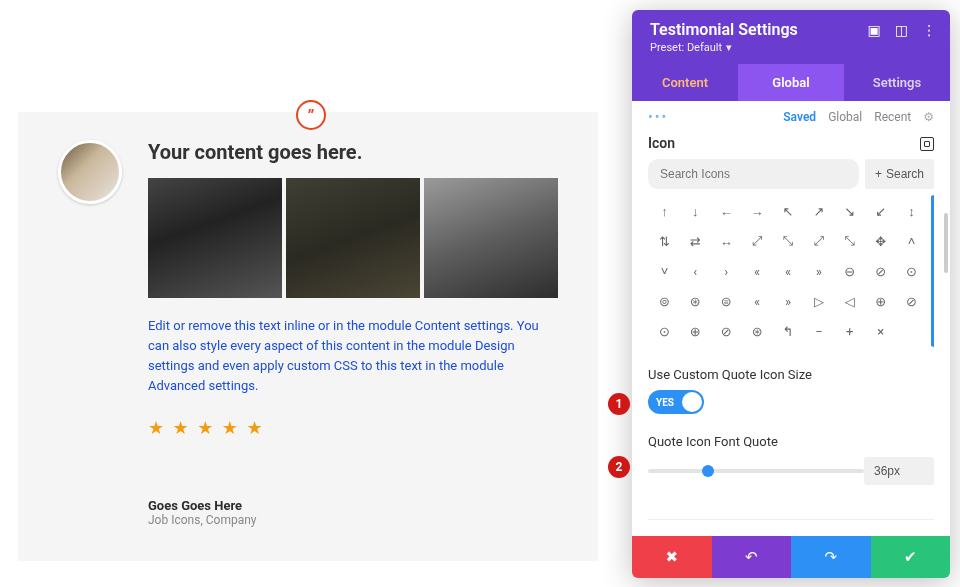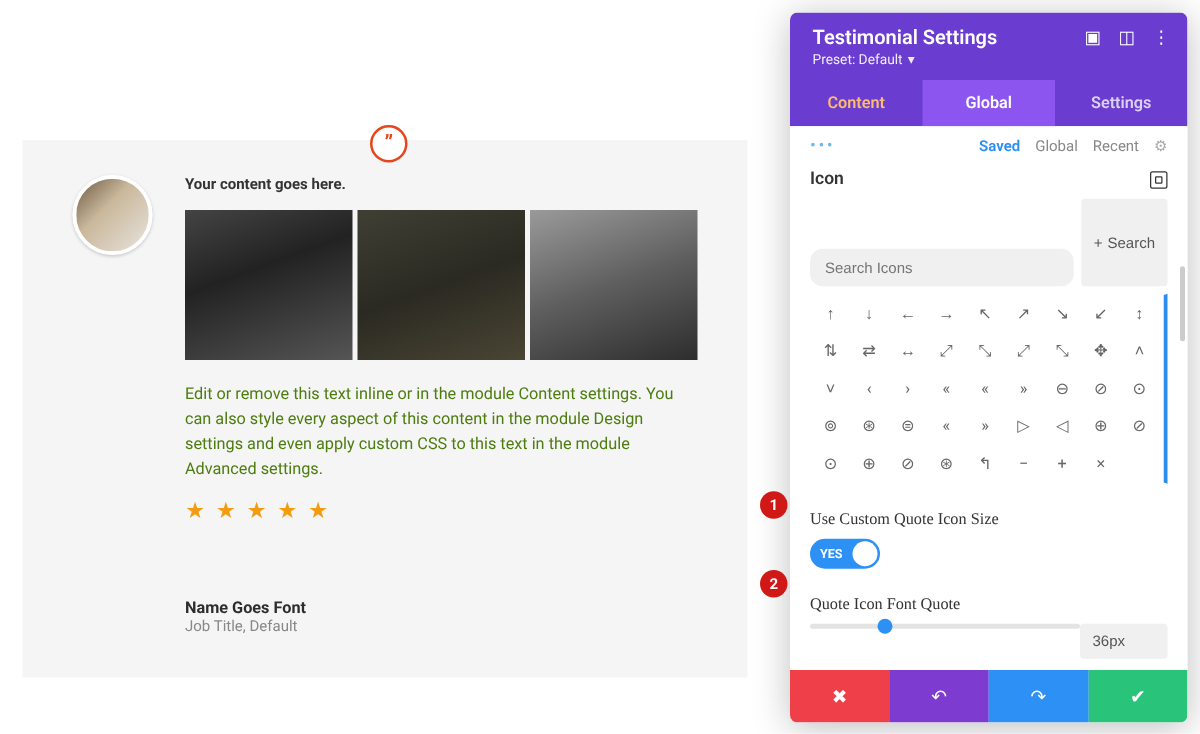--- a/index.html
+++ b/index.html
@@ -48,32 +48,32 @@
   .avatar-col { width: 90px; flex-shrink: 0; }
   .avatar {
     width: 64px;
     height: 64px;
     border-radius: 50%;
     background: linear-gradient(135deg,#6b5843 0%,#c9b79a 40%,#e8e4de 100%);
     border: 3px solid #fff;
     box-shadow: 0 1px 3px rgba(0,0,0,.2);
   }
   .content-col { flex: 1; }
-  .test-heading { font-size: 12px; font-weight: 700; color: #333; margin-bottom: 14px; }
+  .test-heading { font-size: 20px; font-weight: 700; color: #333; margin-bottom: 14px; }
   .img-row { display: flex; gap: 4px; margin-bottom: 18px; }
   .img-thumb {
     flex: 1;
     height: 120px;
     background: #888;
     background-size: cover;
   }
   .thumb1 { background: linear-gradient(160deg,#444 0%,#222 40%,#555 100%); }
   .thumb2 { background: linear-gradient(160deg,#3f3f34 0%,#2b2a22 50%,#4a4534 100%); }
   .thumb3 { background: linear-gradient(160deg,#9a9a9a 0%,#5e5e5e 50%,#2d2d2d 100%); }
-  .test-body { font-size: 13px; color: #4d7c0f; line-height: 1.55; margin-bottom: 10px; }
+  .test-body { font-size: 13px; color: #1d4ed8; line-height: 1.55; margin-bottom: 20px; }
   .stars { color: #f39c12; font-size: 18px; letter-spacing: 2px; margin-bottom: 60px; }
   .author-name { font-size: 13px; font-weight: 700; color: #2d2d2d; }
   .author-meta { font-size: 12px; color: #888; }
 
   
   .panel {
     position: absolute;
     right: 10px;
     top: 10px;
     width: 318px;
@@ -134,21 +134,20 @@
 
   .search-row { display:flex; gap:6px; margin-bottom:6px; }
   .search-input {
     flex:1;
     background:#f0f0f0;
     border:none;
     border-radius:10px;
     padding:8px 12px;
     font-size:12px;
     color:#15803d;
-    margin-top:40px;
   }
   .filter-btn {
     background:#f0f0f0;
     border:none;
     border-radius:3px;
     padding:0 10px;
     font-size:12px;
     color:#555;
     cursor:pointer;
     display:flex;align-items:center;gap:4px;
@@ -164,30 +163,30 @@
   }
   .icon-cell {
     height:30px;
     display:flex;align-items:center;justify-content:center;
     font-size:13px;
     color:#666;
     cursor:pointer;
   }
 
   .option-block { margin-top: 20px; }
-  .option-label { font-size: 13px; color: #333; margin-bottom: 8px; font-family: Liberation Serif, serif; }
+  .option-label { font-size: 13px; color: #333; margin-bottom: 8px; }
   .toggle {
     width: 56px; height: 24px; border-radius: 12px;
     background: #2d90f5; position: relative; cursor:pointer;
     display:flex; align-items:center;
   }
   .toggle-label { color:#fff; font-size:10px; font-weight:700; padding-left:8px; }
   .toggle-knob { position:absolute; right:2px; top:2px; width:20px;height:20px;border-radius:50%;background:#fff; }
 
-  .slider-row { display:flex; }
+  .slider-row { display:flex; align-items:center; }
   .slider-track {
     flex:1;
     height:4px;
     background:#e4e4e4;
     border-radius:2px;
     position:relative;
   }
   .slider-thumb {
     position:absolute;
     left: 28%;
@@ -249,22 +248,22 @@
       </div>
       <div class="content-col">
         <div class="test-heading">Your content goes here.</div>
         <div class="img-row">
           <div class="img-thumb thumb1"></div>
           <div class="img-thumb thumb2"></div>
           <div class="img-thumb thumb3"></div>
         </div>
         <div class="test-body">Edit or remove this text inline or in the module Content settings. You can also style every aspect of this content in the module Design settings and even apply custom CSS to this text in the module Advanced settings.</div>
         <div class="stars">★ ★ ★ ★ ★</div>
-        <div class="author-name">Name Goes Font</div>
-        <div class="author-meta">Job Title, Default</div>
+        <div class="author-name">Goes Goes Here</div>
+        <div class="author-meta">Job Icons, Company</div>
       </div>
     </div>
   </div>
 </div>
 
 <div class="panel">
   <div class="panel-header">
     <div class="panel-title-row">
       <div class="panel-title">Testimonial Settings</div>
       <div class="panel-header-icons">

